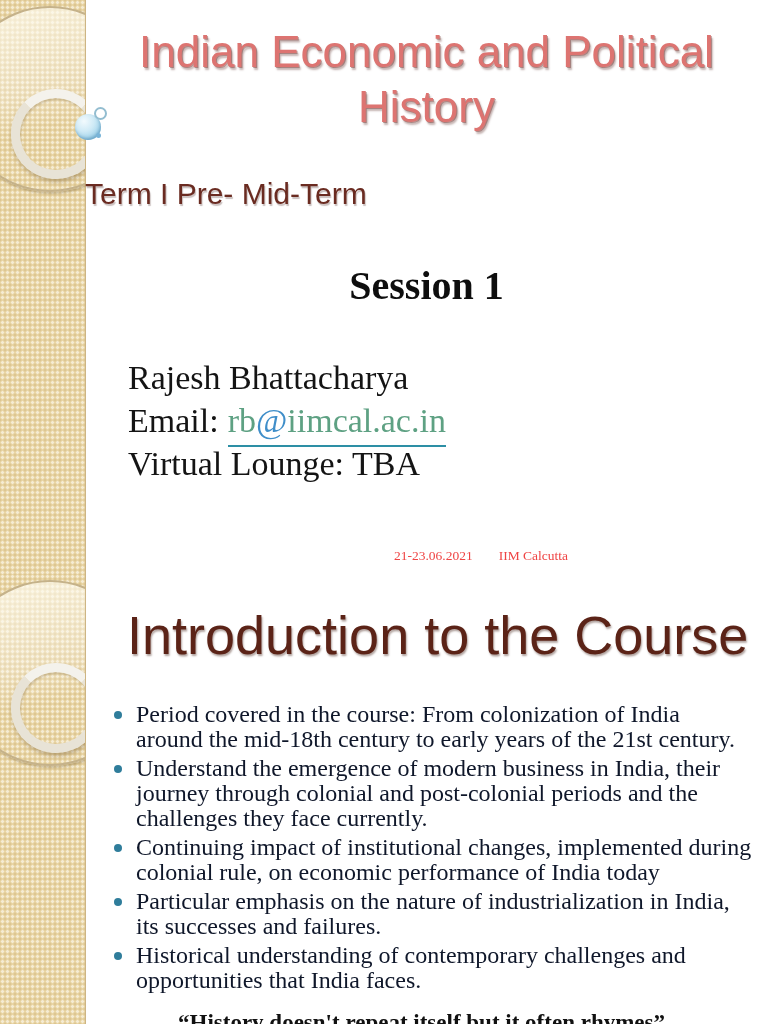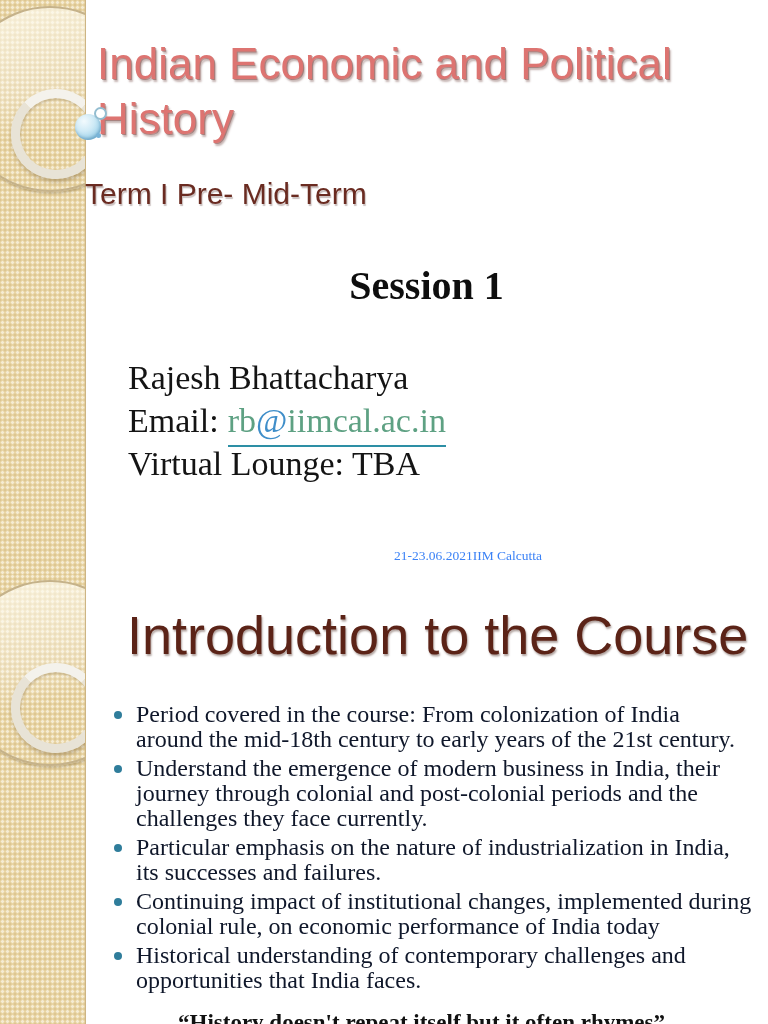--- a/index.html
+++ b/index.html
@@ -26,36 +26,36 @@
     box-shadow:1px 3px 4px rgba(120,95,55,.4), inset 1px 2px 2px rgba(120,95,55,.25);}
   .sphere{position:absolute;left:75px;top:114px;width:26px;height:26px;border-radius:50%;z-index:3;
     background:radial-gradient(circle at 35% 28%, #f2fafd, #cfeaf6 40%, #9ed2ea 75%, #7ab7d9 100%);
     box-shadow:inset -1px -2px 3px rgba(70,130,170,.5);}
   .mini-ring{position:absolute;left:94px;top:107px;width:9px;height:9px;border-radius:50%;
     border:2px solid #93bdd0;z-index:3;background:#fff;}
   .mini-dot{position:absolute;left:96px;top:133px;width:5px;height:5px;border-radius:50%;
     background:#79b4d8;z-index:3;}
 
   
-  .s1-title{position:absolute;left:85px;right:0;top:24px;margin:12px;text-align:left;
+  .s1-title{position:absolute;left:85px;right:0;top:24px;margin:0;text-align:center;
     font-family:"Liberation Sans",sans-serif;font-weight:400;font-size:44px;line-height:55px;
     color:#dd7471;white-space:pre-line;
     text-shadow:1px 1px 0 rgba(120,55,50,.45), 2px 3px 2px rgba(90,40,35,.35);}
   .s1-subtitle{position:absolute;left:85px;right:0;top:172px;text-align:left;
     font-family:"Liberation Sans",sans-serif;font-size:30px;line-height:44px;color:#6a2b21;
     text-shadow:1px 2px 1px rgba(60,25,20,.28);}
   .s1-session{position:absolute;left:85px;right:0;top:262px;text-align:center;
     font-weight:700;font-size:40px;color:#0e0e0e;}
   .s1-contact{position:absolute;left:128px;top:356px;font-size:34px;line-height:43px;color:#141414;}
   .email-label{margin-right:9px;}
   .email-link{text-decoration:none;border-bottom:2px solid #2d8fa5;padding-bottom:6px;cursor:pointer;}
   .em-g{color:#5ea183;}
   .em-at{color:#3f8ec9;}
-  .s1-footer{position:absolute;left:394px;top:548px;font-size:13.5px;color:#3b82f6;
-    display:flex;}
+  .s1-footer{position:absolute;left:394px;top:548px;font-size:13.5px;color:#ef4444;
+    display:flex;gap:26px;}
 
   
   .s2-title{position:absolute;left:127px;top:30px;margin:0;
     font-family:"Liberation Sans",sans-serif;font-weight:400;font-size:54px;color:#5b2317;
     text-shadow:1px 2px 2px rgba(60,25,15,.4);}
   .bullets{position:absolute;left:114px;top:128px;width:652px;}
   .bullet-item{display:flex;margin-bottom:4px;}
   .dot{flex:0 0 auto;width:8px;height:8px;border-radius:50%;background:#2f7d9b;margin:9px 14px 0 0;}
   .bullet-text{font-size:24px;line-height:25px;color:#0f172a;white-space:pre-line;}
   .s2-quote{position:absolute;left:178px;top:436px;width:520px;
@@ -113,27 +113,27 @@
 around the mid-18th century to early years of the 21st century.</span>
       </div>
       <div class="bullet-item">
         <span class="dot"></span>
         <span class="bullet-text">Understand the emergence of modern business in India, their
 journey through colonial and post-colonial periods and the
 challenges they face currently.</span>
       </div>
       <div class="bullet-item">
         <span class="dot"></span>
-        <span class="bullet-text">Particular emphasis on the nature of industrialization in India,
-its successes and failures.</span>
+        <span class="bullet-text">Continuing impact of institutional changes, implemented during
+colonial rule, on economic performance of India today</span>
       </div>
       <div class="bullet-item">
         <span class="dot"></span>
-        <span class="bullet-text">Continuing impact of institutional changes, implemented during
-colonial rule, on economic performance of India today</span>
+        <span class="bullet-text">Particular emphasis on the nature of industrialization in India,
+its successes and failures.</span>
       </div>
       <div class="bullet-item">
         <span class="dot"></span>
         <span class="bullet-text">Historical understanding of contemporary challenges and
 opportunities that India faces.</span>
       </div>
     </div>
 
     <div class="s2-quote">“History doesn't repeat itself but it often rhymes”</div>
   </section>

